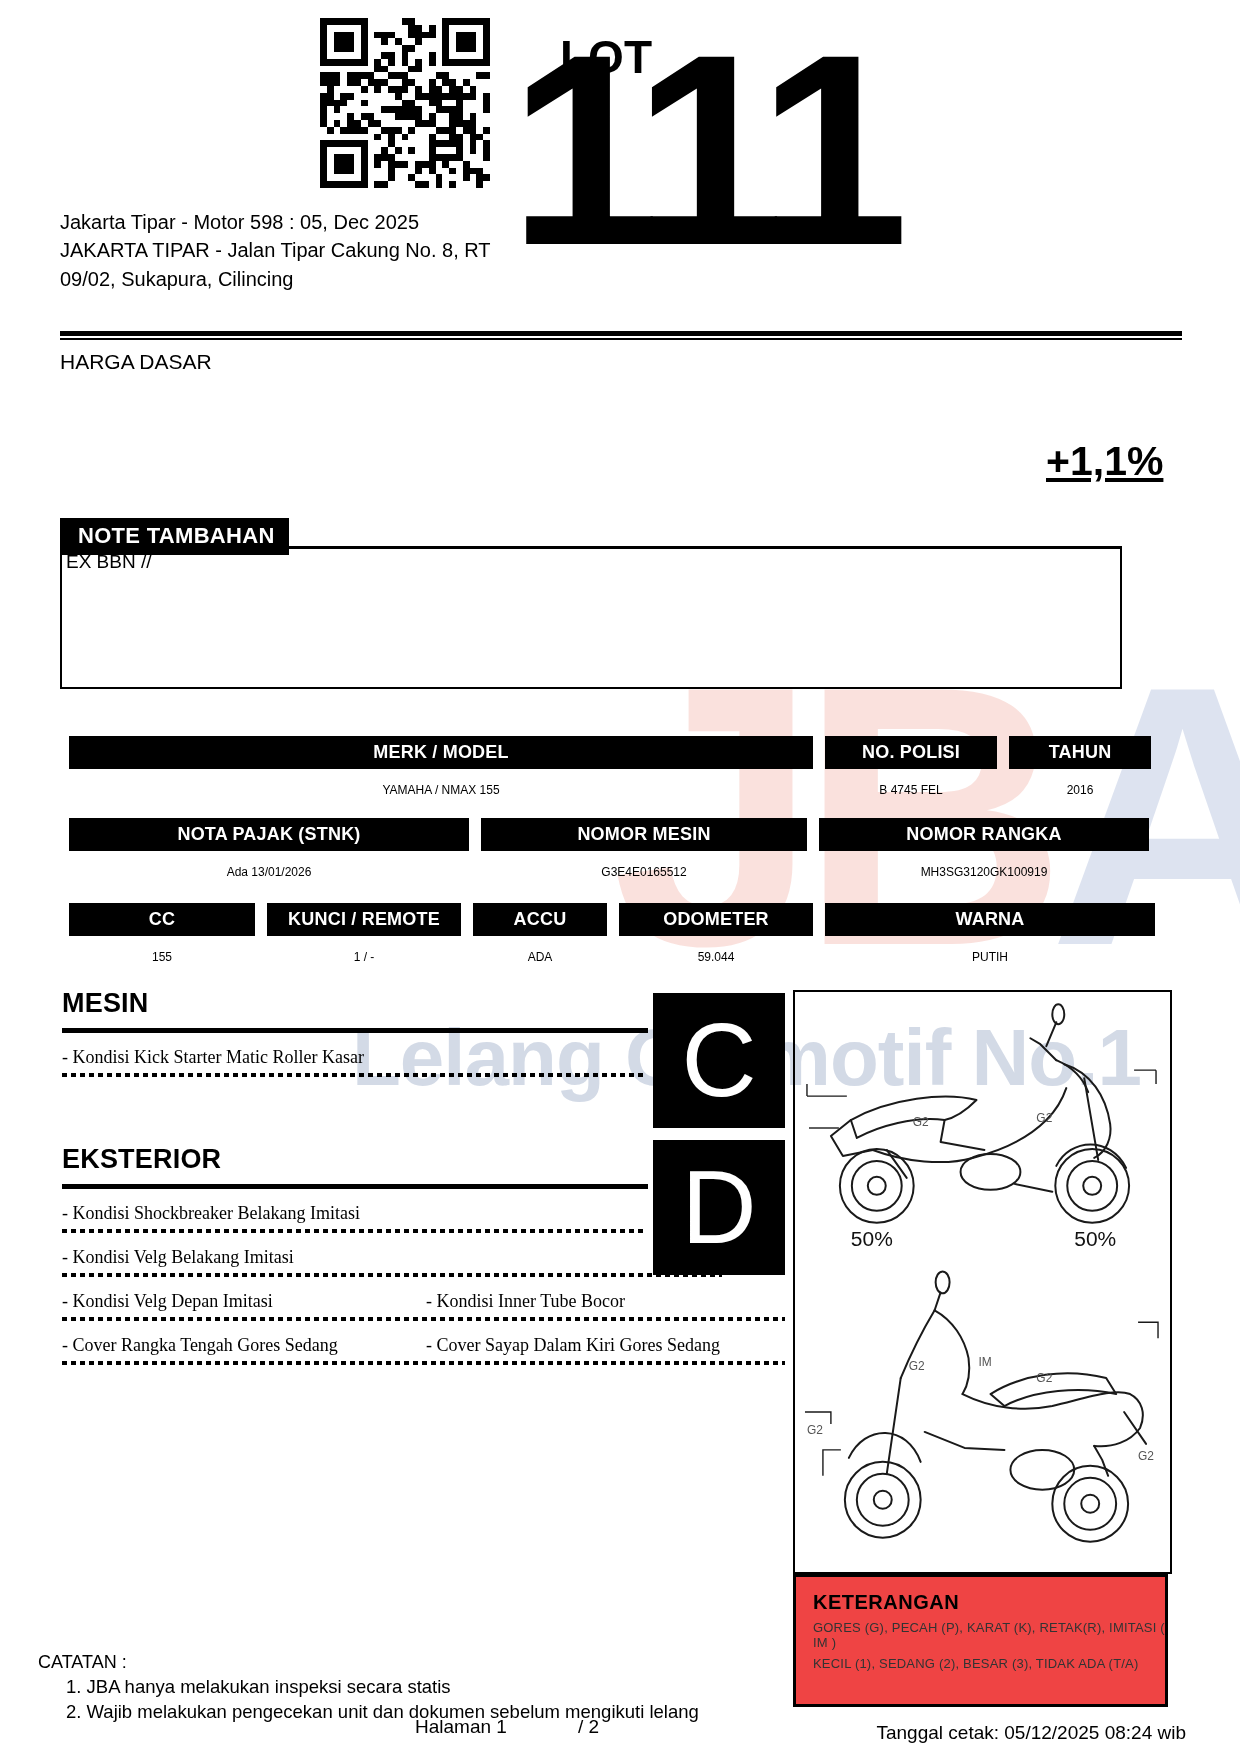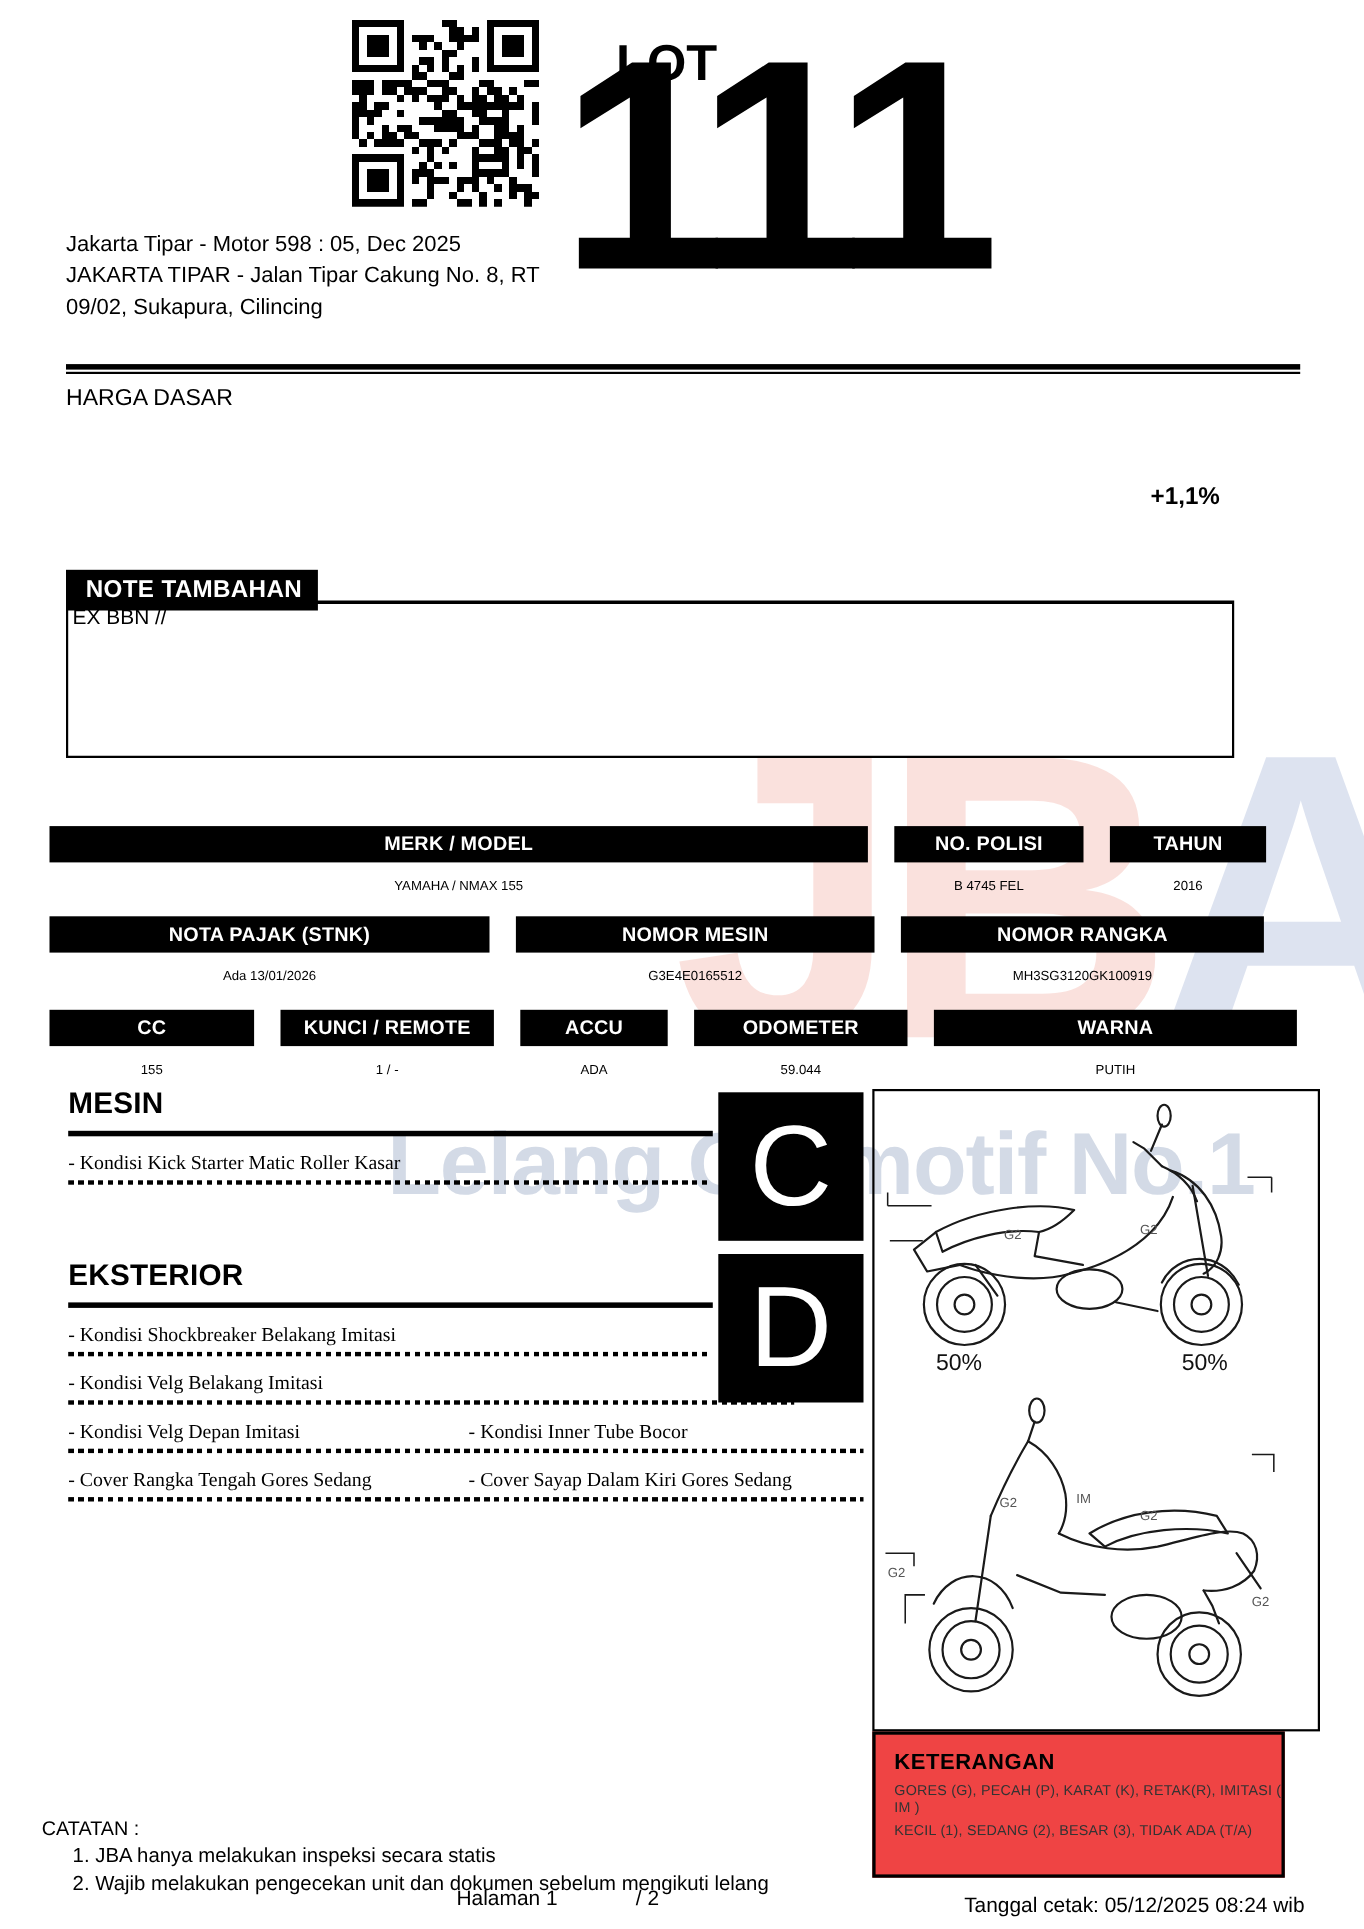--- a/index.html
+++ b/index.html
@@ -19,29 +19,29 @@
   .lot-number{position:absolute; left:488px; top:14px; width:430px; text-align:center;
     font-size:272px; font-weight:700; letter-spacing:-12px; line-height:1.0;}
   .venue{position:absolute; left:60px; top:208px; width:470px; font-size:20px; line-height:1.42;}
   .rule-double{position:absolute; left:60px; top:331px; width:1122px;}
   .rule-double .t{height:5px; background:#000;}
   .rule-double .b{height:2px; background:#000; margin-top:2px;}
   
   .price-label{position:absolute; left:60px; top:350px; font-size:21px;}
   .price-amount{position:absolute; left:56px; top:372px; font-size:108px; font-weight:400;
     letter-spacing:-2px; line-height:1.05;}
-  .price-change{position:absolute; left:1046px; top:438px; font-size:22px; font-weight:700;}
+  .price-change{position:absolute; left:1046px; top:438px; font-size:41px; font-weight:700;text-decoration:underline;}
   
   .note-badge{position:absolute; left:60px; top:518px; background:#000; color:#fff;
     font-size:22px; font-weight:700; padding:5px 14px 6px 18px; letter-spacing:0.3px; z-index:2;}
   .note-box{position:absolute; left:60px; top:546px; width:1058px; height:138px;
     border:2px solid #000; border-top:3px solid #000; z-index:1; background:transparent;}
   .note-box span{display:block; font-size:19px; padding:2px 4px;}
   
-  .spec{position:absolute; left:45px; width:1074px; display:grid; column-gap:24px; z-index:1;margin-top:15px;}
+  .spec{position:absolute; left:69px; width:1074px; display:grid; column-gap:12px; z-index:1;}
   .spec .hc{background:#000; color:#fff; font-size:18px; font-weight:700; letter-spacing:0.2px;
     height:33px; display:flex; align-items:center; justify-content:center;}
   .spec .vc{font-size:12px; height:42px; display:flex; align-items:center; justify-content:center;}
   #spec-row1{top:736px; grid-template-columns:744px 172px 142px;}
   #spec-row2{top:818px; grid-template-columns:400px 326px 330px;}
   #spec-row3{top:903px; grid-template-columns:186px 194px 134px 194px 330px;}
   
   .section{position:absolute; left:62px; width:726px; z-index:1;}
   #sec-mesin{top:988px;}
   #sec-eksterior{top:1144px;}
@@ -52,21 +52,21 @@
   .item-text .right{position:absolute; left:364px; top:0;}
   .dot{height:4px; background:repeating-linear-gradient(90deg,#000 0 5px,rgba(0,0,0,0) 5px 9px);}
   .dw1{width:585px;} .dw2{width:660px;} .dw3{width:723px;}
   
   .grade{position:absolute; left:653px; width:132px; height:135px; background:#000; color:#fff;
     display:flex; align-items:center; justify-content:center; font-size:104px; z-index:2;}
   #grade-mesin{top:993px;}
   #grade-eksterior{top:1140px;}
   
   .diagram-box{position:absolute; left:793px; top:990px; width:375px; height:580px;
-    border:2px solid #000; z-index:1; background:transparent;padding-left:28px;}
+    border:2px solid #000; z-index:1; background:transparent;}
   .diagram-box svg{position:absolute; left:0;}
   #scooter-top{top:8px;}
   #scooter-bottom{top:270px;}
   .sketch{stroke:#1a1a1a; stroke-width:2; fill:none; stroke-linejoin:round; stroke-linecap:round;}
   .leader{stroke:#1a1a1a; stroke-width:1.4; fill:none;}
   .lbl{font-size:12px; fill:#555; font-family:"Liberation Sans",sans-serif;}
   .pct{font-size:21px; fill:#111; font-family:"Liberation Sans",sans-serif;}
   .keterangan-box{position:absolute; left:793px; top:1574px; width:375px; height:133px;
     border:3px solid #000; z-index:1; box-sizing:border-box; padding:14px 0 0 17px; background:#ef4444;}
   .ket-title{font-size:20px; font-weight:700; letter-spacing:0.5px;}

